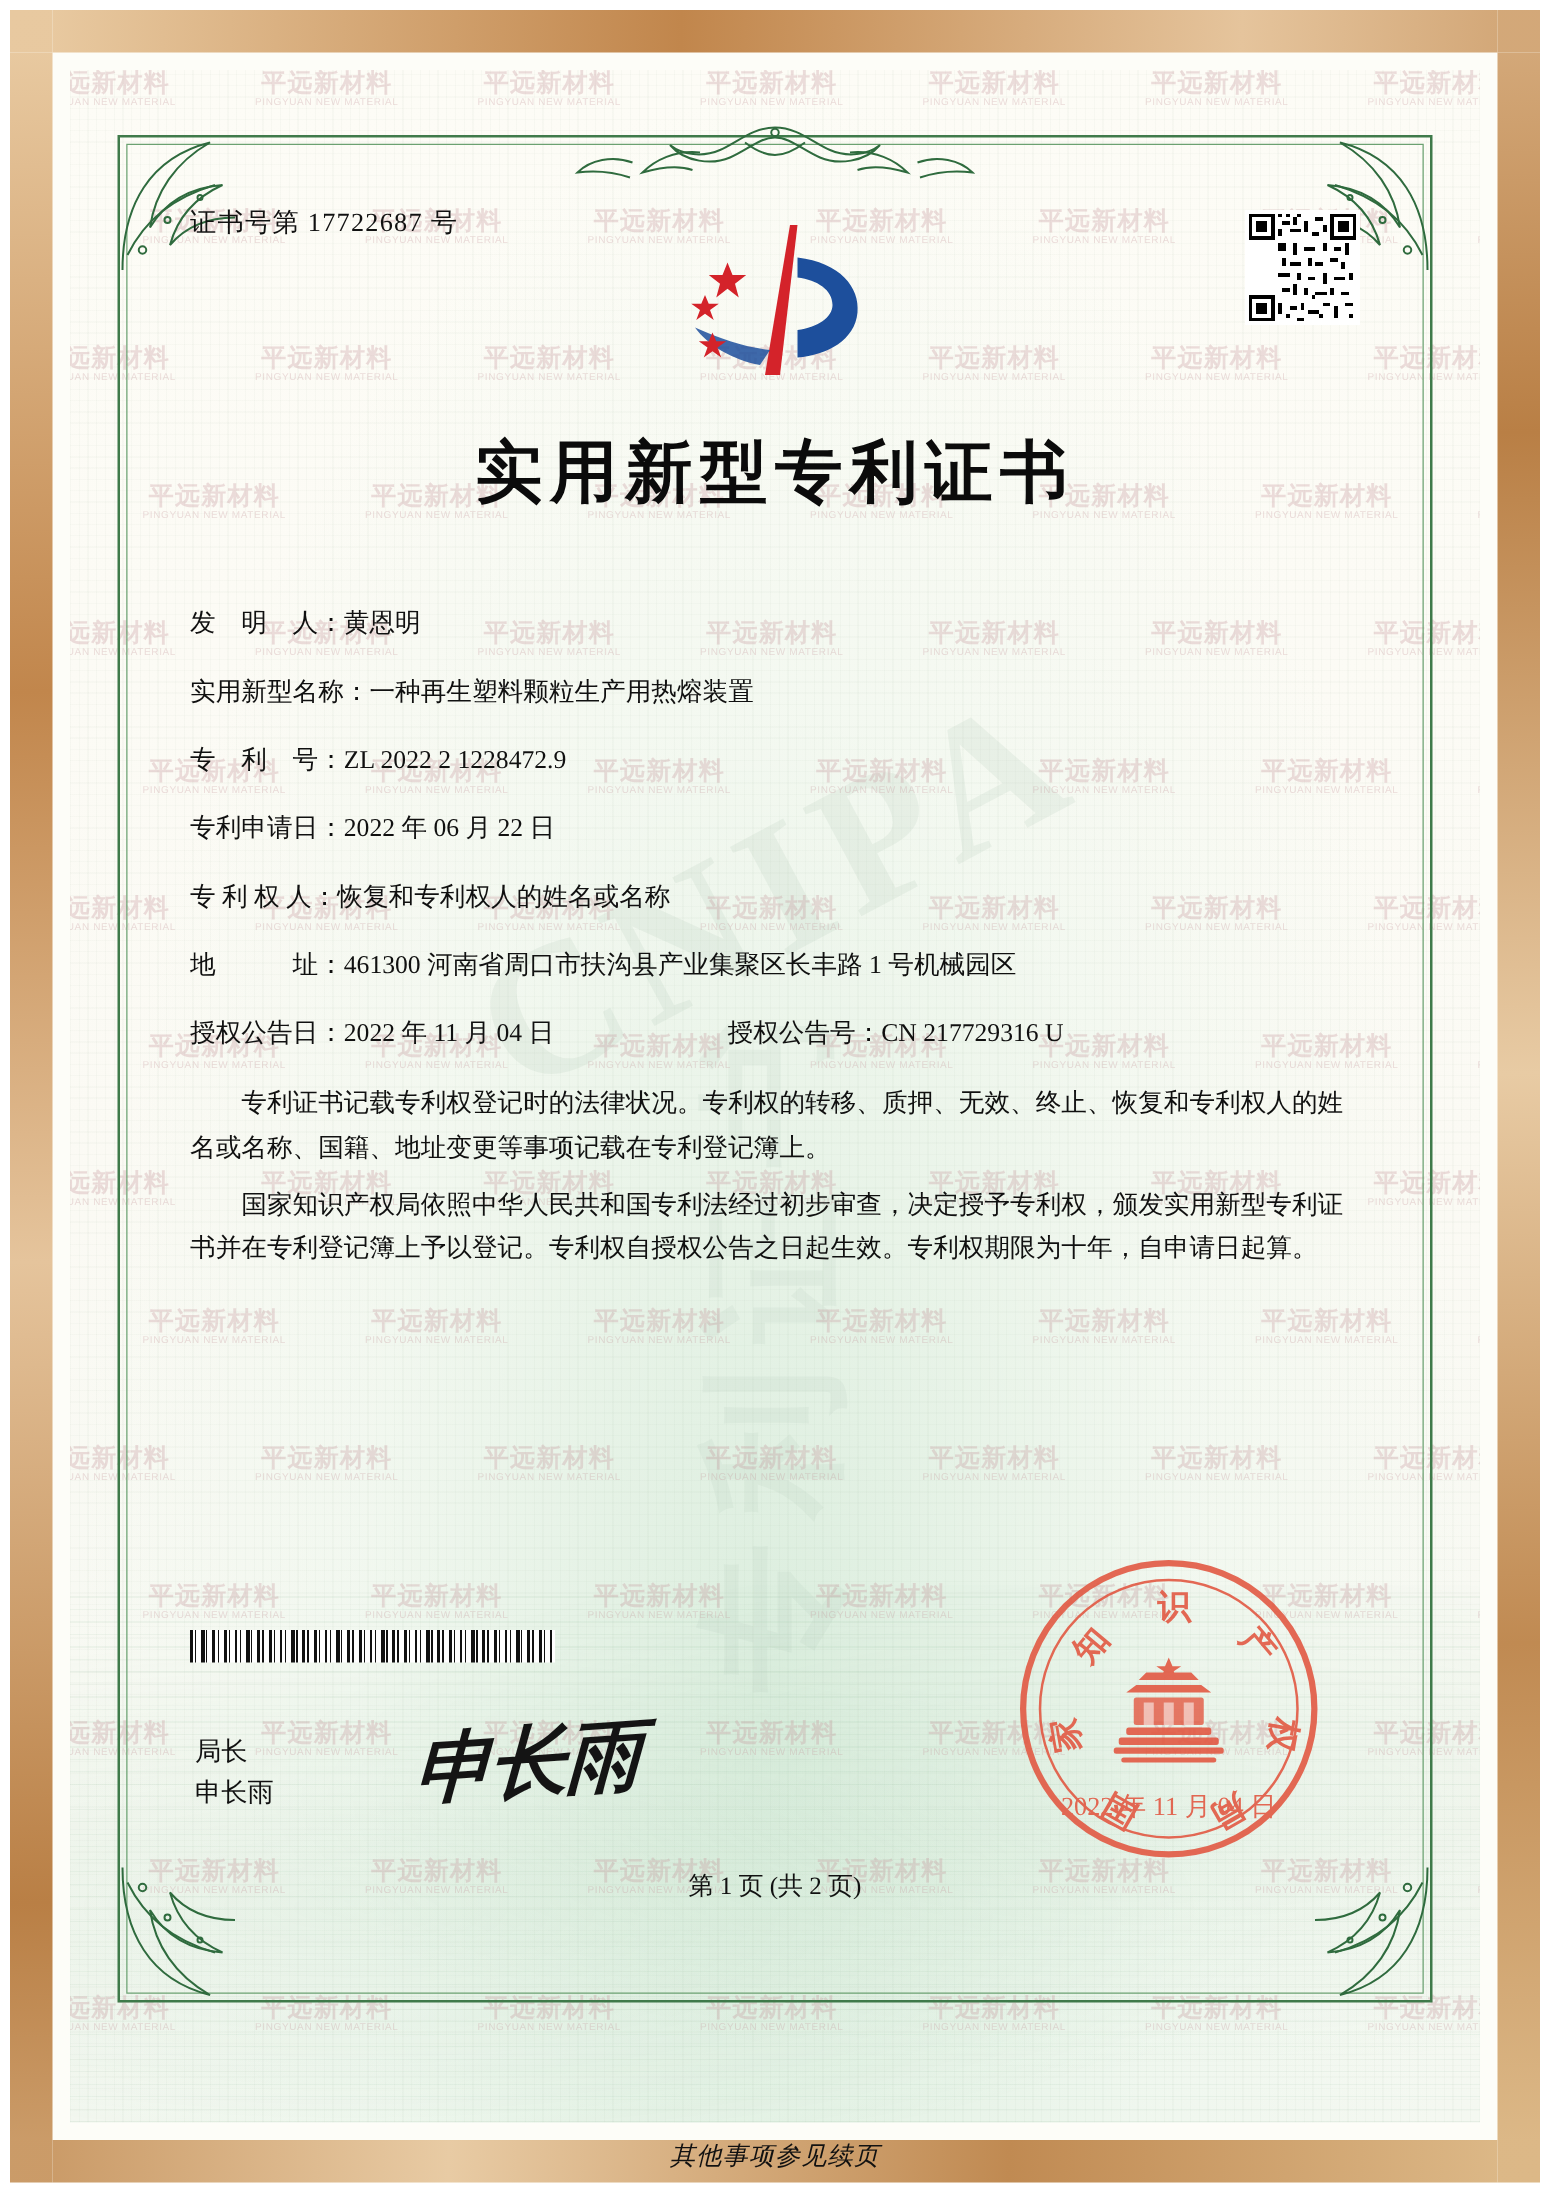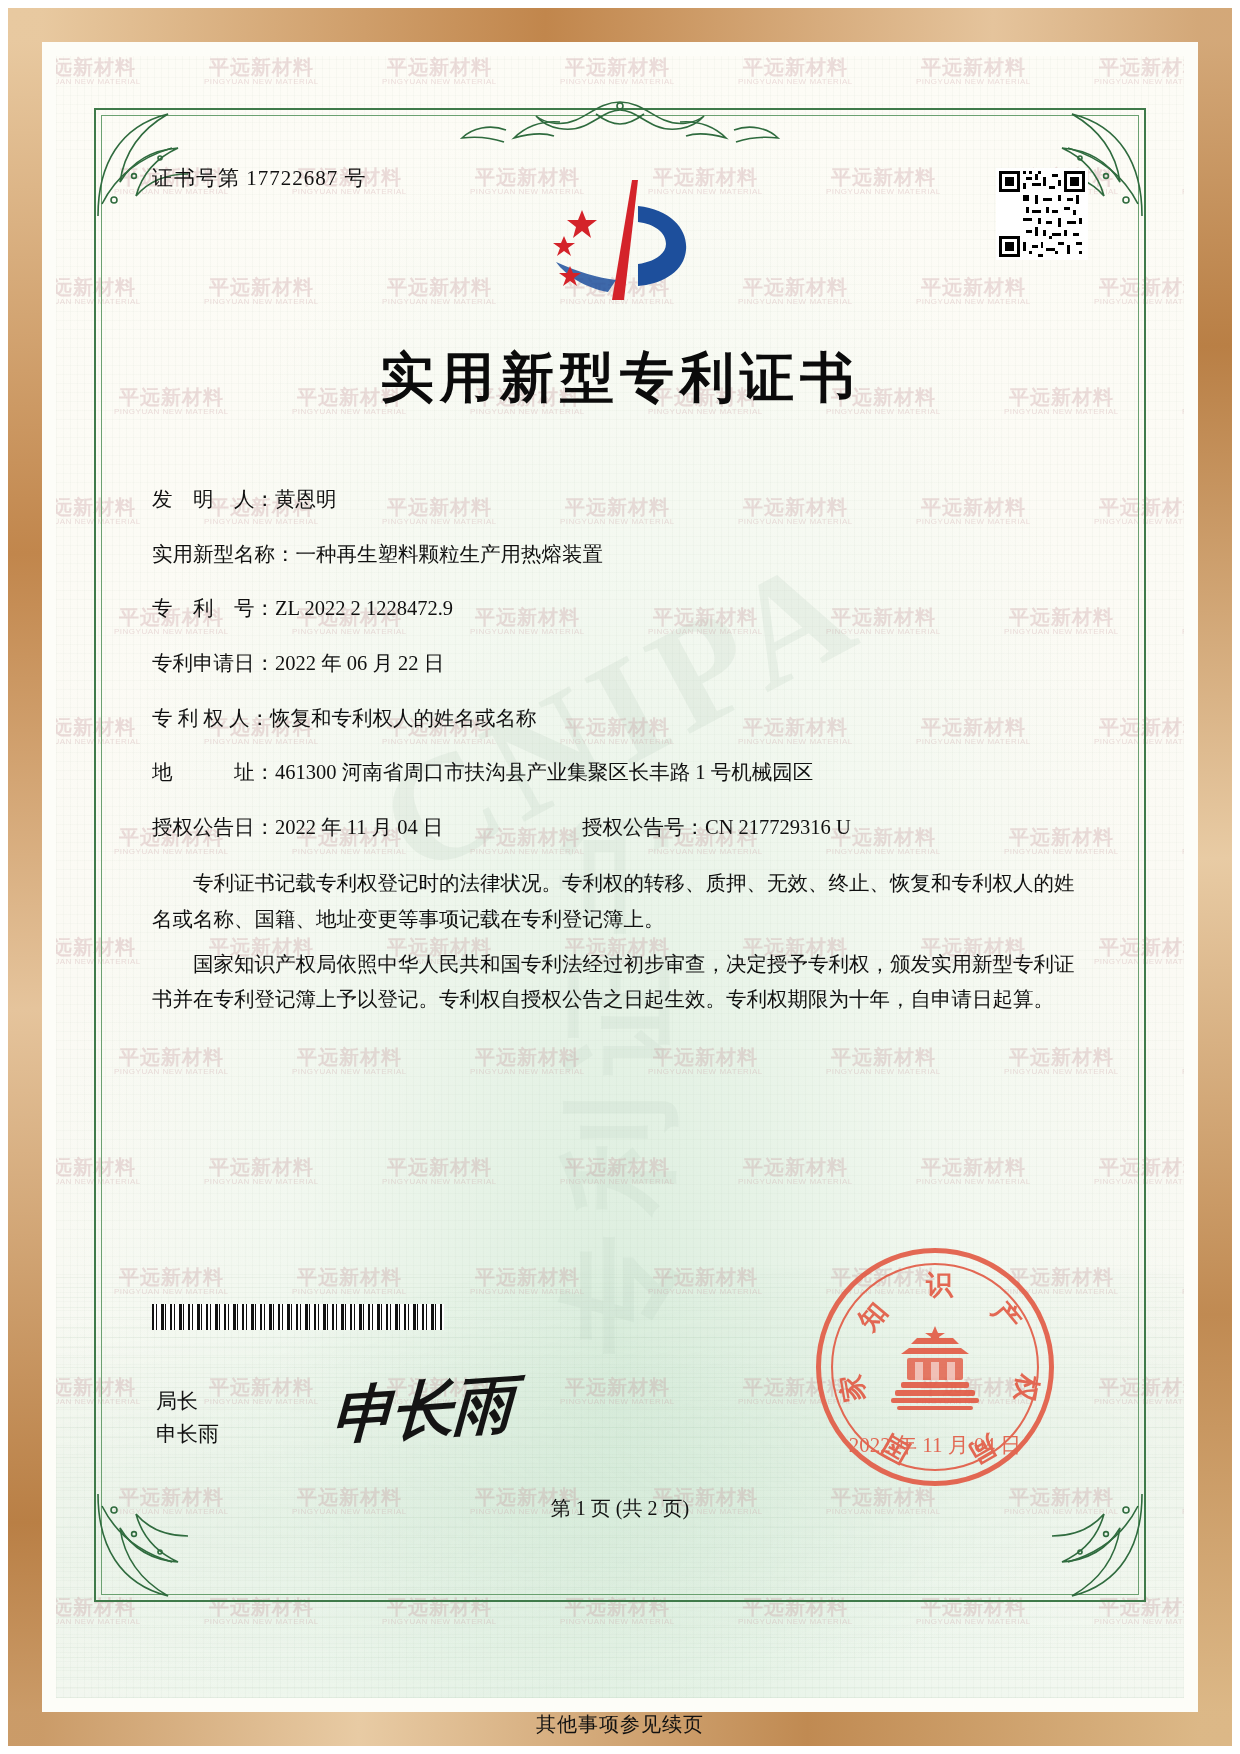--- a/index.html
+++ b/index.html
@@ -308,20 +308,21 @@
     color: #111;
   }
   .below-note {
     position: absolute;
     left: 0; right: 0;
     bottom: 16px;
     text-align: center;
     font-size: 20px;
     color: #111;
     letter-spacing: 1px;
+    font-style: italic;
   }
 </style>
 </head>
 <body>
 
 <div class="page">
 
   <div class="wood-frame">
     <div class="wood-inner-line"></div>
   </div>

